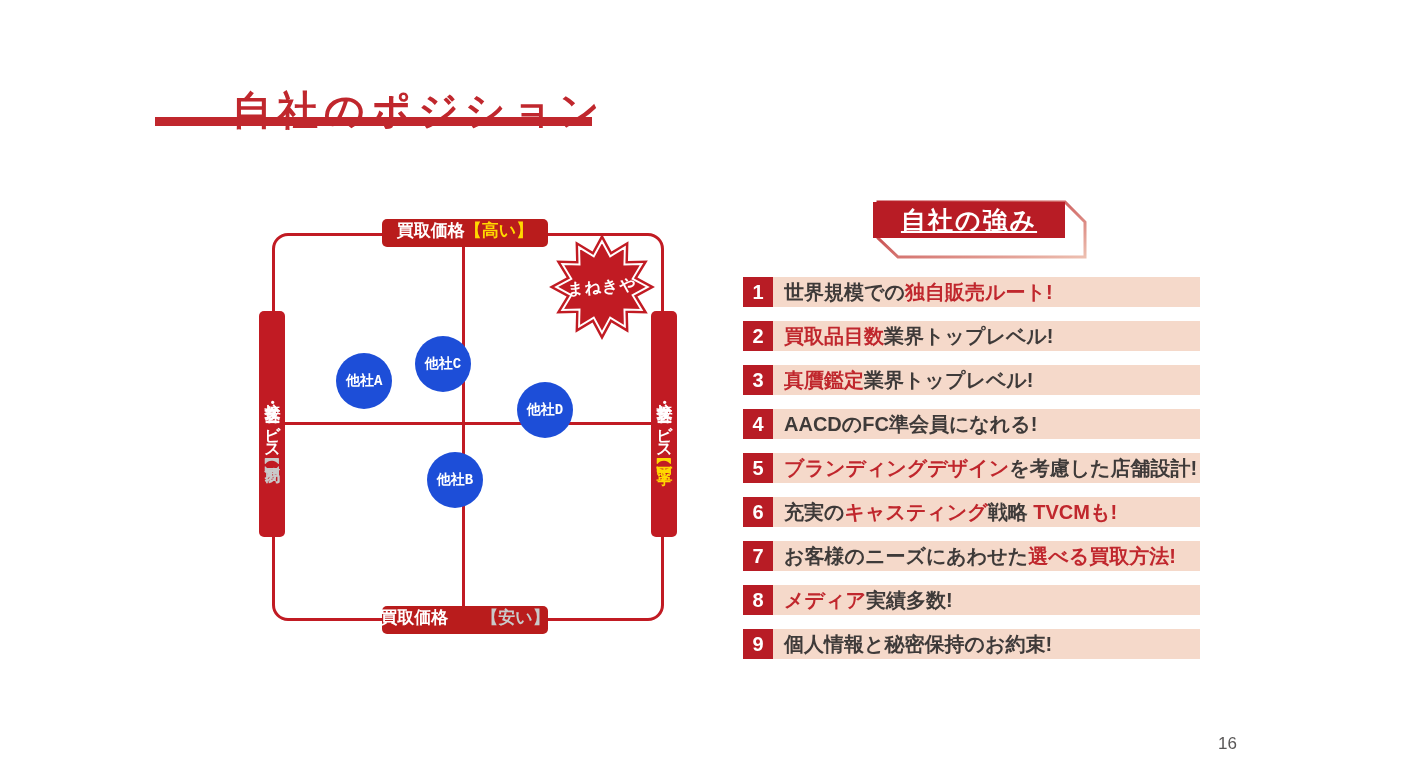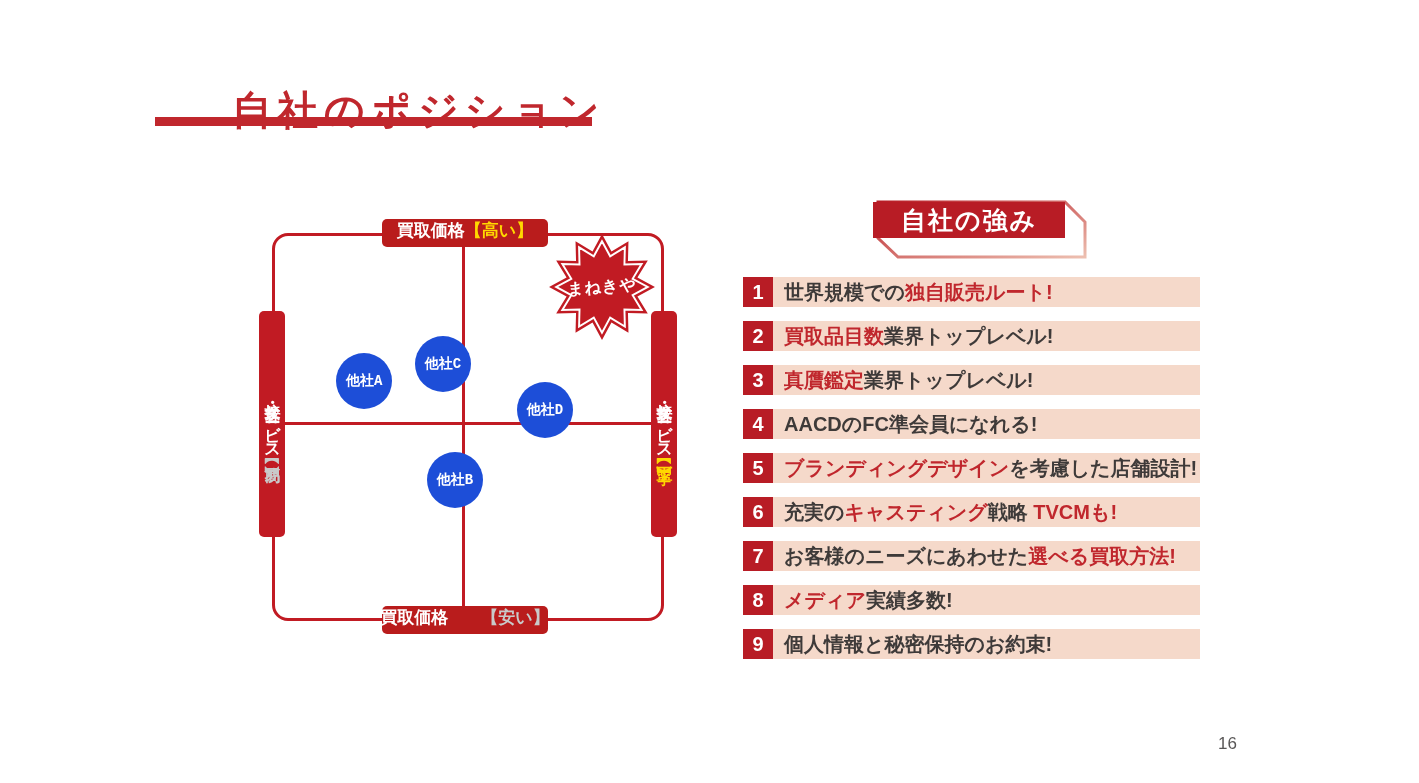--- a/index.html
+++ b/index.html
@@ -55,21 +55,21 @@
     position:absolute; left:0; top:0; width:112px; height:112px;
     display:flex; align-items:center; justify-content:center;
     color:#ffffff; font-size:16px; font-weight:bold; letter-spacing:1px;
     transform:rotate(-4deg); white-space:nowrap;
   }
   
   .banner { position:absolute; left:868px; top:198px; width:232px; height:64px; }
   .banner-title {
     position:absolute; left:873px; top:202px; width:192px; height:36px;
     display:flex; align-items:center; justify-content:center;
-    color:#ffffff; font-size:25px; font-weight:bold; letter-spacing:2px; white-space:nowrap; z-index:2;
+    color:#ffffff; font-size:25px; font-weight:bold; letter-spacing:2px; white-space:nowrap; z-index:2;text-decoration:underline;
   }
   .strengths-list {
     position:absolute; left:743px; top:277px; width:457px;
     display:flex; flex-direction:column; gap:14px;
   }
   .strength-row { display:flex; height:30px; }
   .strength-num {
     flex:0 0 30px; width:30px; height:30px; background:#b81c25;
     color:#ffffff; font-size:20px; font-weight:bold;
     display:flex; align-items:center; justify-content:center;

